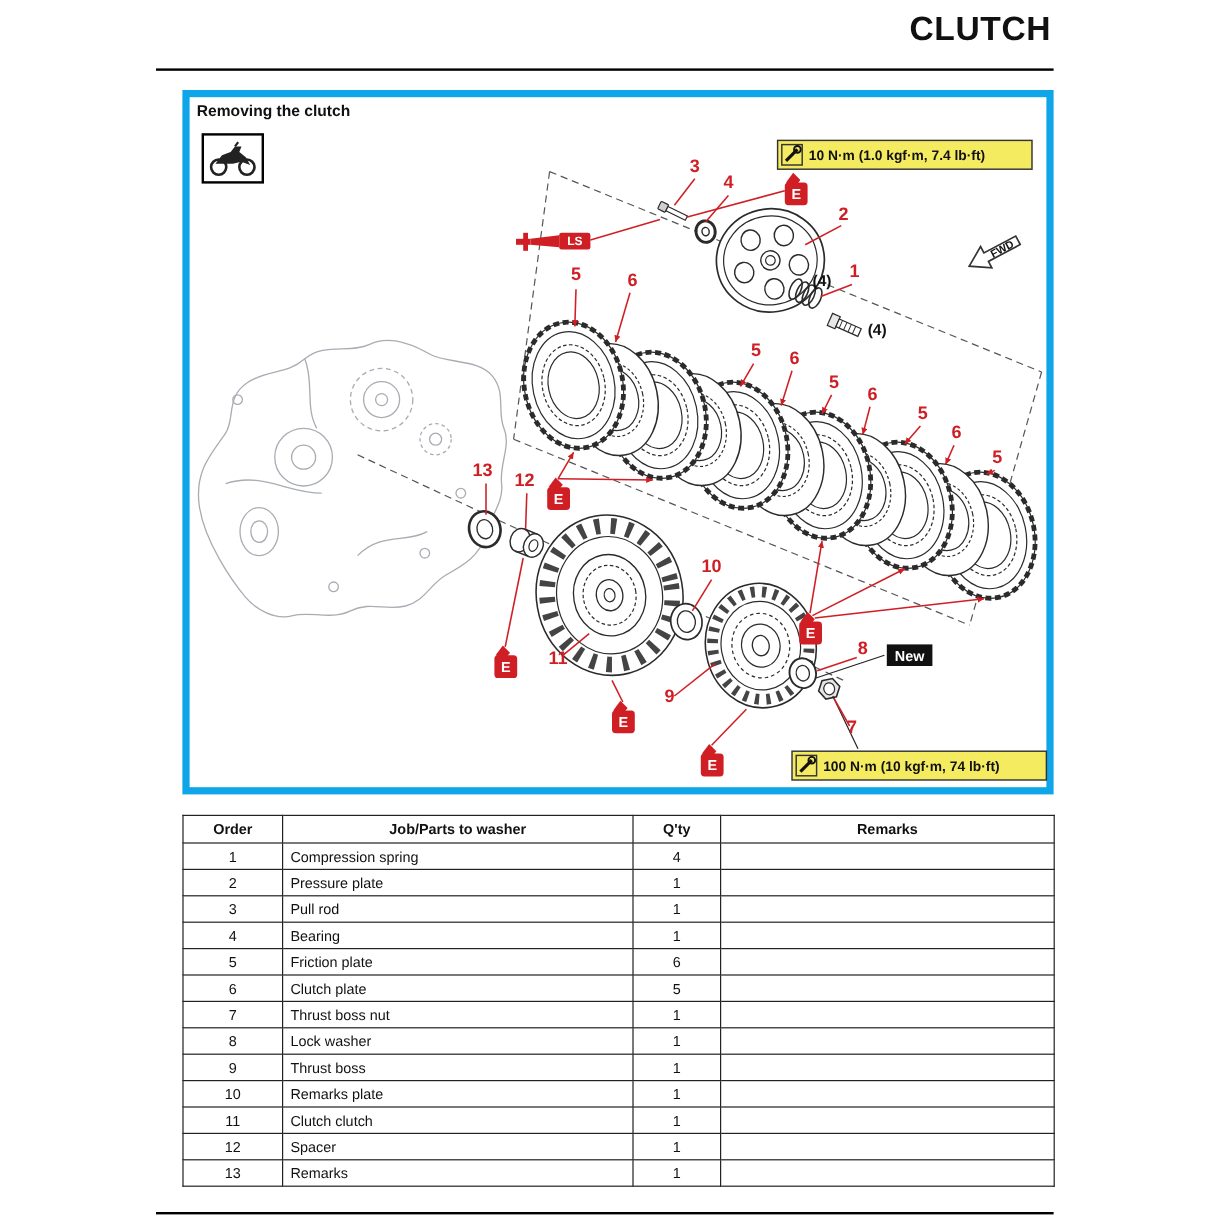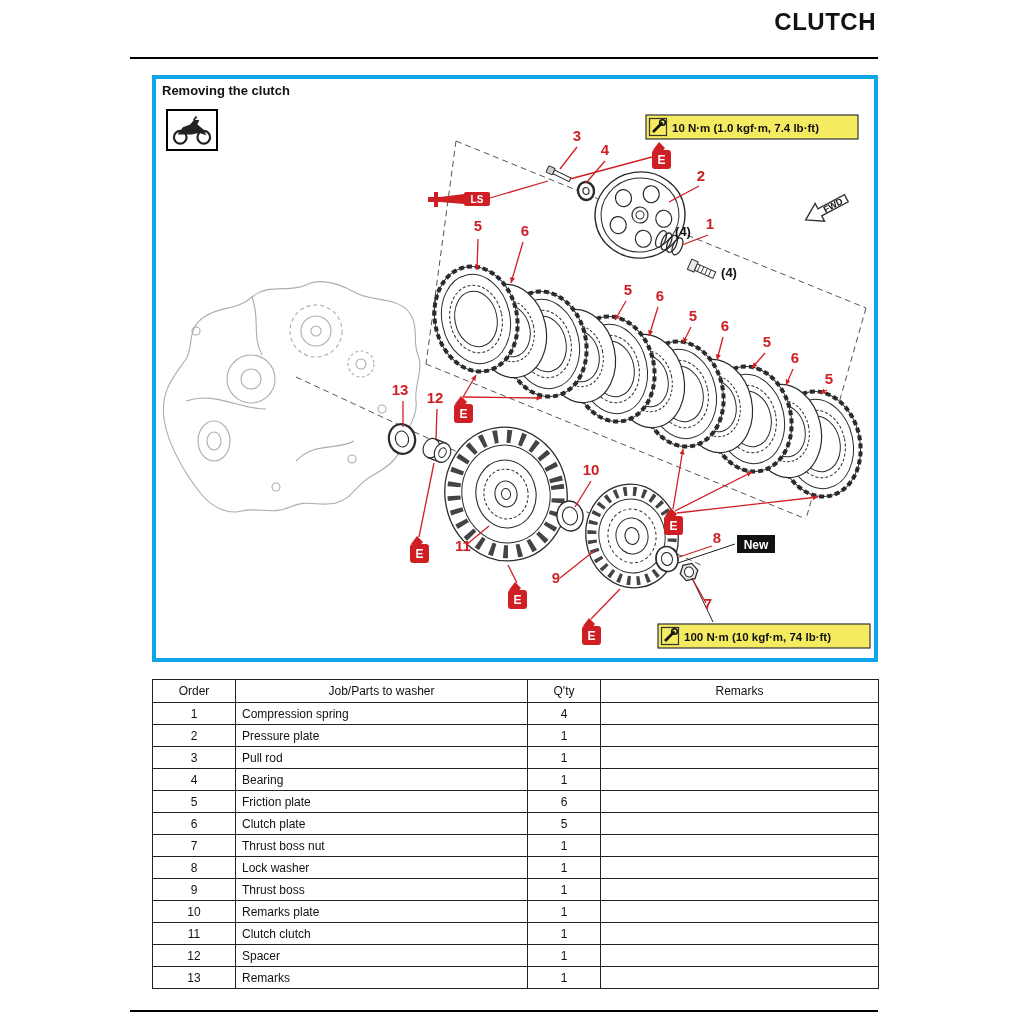--- a/index.html
+++ b/index.html
@@ -6,28 +6,28 @@
     --red:#cf1f25;
     --yellow:#f4eb61;
     --ink:#111111;
     --sketch:#a9adb3;
   }
   *{margin:0;padding:0;box-sizing:border-box}
   html,body{width:1024px;height:1024px;background:#fff;
     font-family:"Liberation Sans",sans-serif;color:#111}
   .page{position:absolute;inset:0;background:#fff;overflow:hidden}
 
-  .page-title{position:absolute;top:8px;right:148px;font-size:24px;
+  .page-title{position:absolute;top:8px;right:148px;font-size:28px;
     font-weight:bold;letter-spacing:.5px}
   .rule{position:absolute;left:130px;width:748px;height:2px;background:#000}
   .top-rule{top:57px}
   .bottom-rule{top:1010px}
 
   .figure-box{position:absolute;left:152px;top:75px;width:726px;height:587px;
-    border:4px solid #0ea5e9}
+    border:6px solid #0ea5e9}
   .figure-title{position:absolute;left:6px;top:4px;font-size:13px;font-weight:bold;z-index:3}
   .moto-box{position:absolute;left:10px;top:30px;width:52px;height:42px;
     border:2px solid #000;z-index:3;background:#fff}
   .diagram{position:absolute;left:0;top:0;width:722px;height:583px}
   .diagram text{font-family:"Liberation Sans",sans-serif}
   .dash{stroke:#555;stroke-width:1;fill:none;stroke-dasharray:6 4}
   .rl{stroke:var(--red);stroke-width:1.3;fill:none}
   .bl{stroke:#222;stroke-width:1;fill:none}
   .red-fill{fill:var(--red)}
   .cnum{fill:var(--red);font-weight:bold;font-size:15px;text-anchor:middle}
@@ -40,21 +40,21 @@
   .sketch *{stroke:var(--sketch);fill:none;stroke-width:1.1}
   .new-box{fill:#111}
   .new-text{fill:#fff;font-weight:bold;font-size:12px;text-anchor:middle}
   .fwd{fill:#fff;stroke:#333;stroke-width:1.4}
   .fwd-text{font-size:9px;font-weight:bold;fill:#111;text-anchor:middle}
 
   .parts-table{position:absolute;left:152px;top:679px;width:726px;
     border-collapse:collapse;font-size:12px;table-layout:fixed}
   .parts-table th,.parts-table td{border:1px solid #222;padding:1px 6px;height:22px;
     overflow:hidden;white-space:nowrap}
-  .parts-table th{font-weight:normal;text-align:center;height:23px}
+  .parts-table th{font-weight:bold;text-align:center;height:23px}
   .parts-table td.c{text-align:center}
 </style>
 </head>
 <body>
 
 <div class="page">
 
   <div class="page-title">CLUTCH</div>
   <div class="rule top-rule"></div>
 

